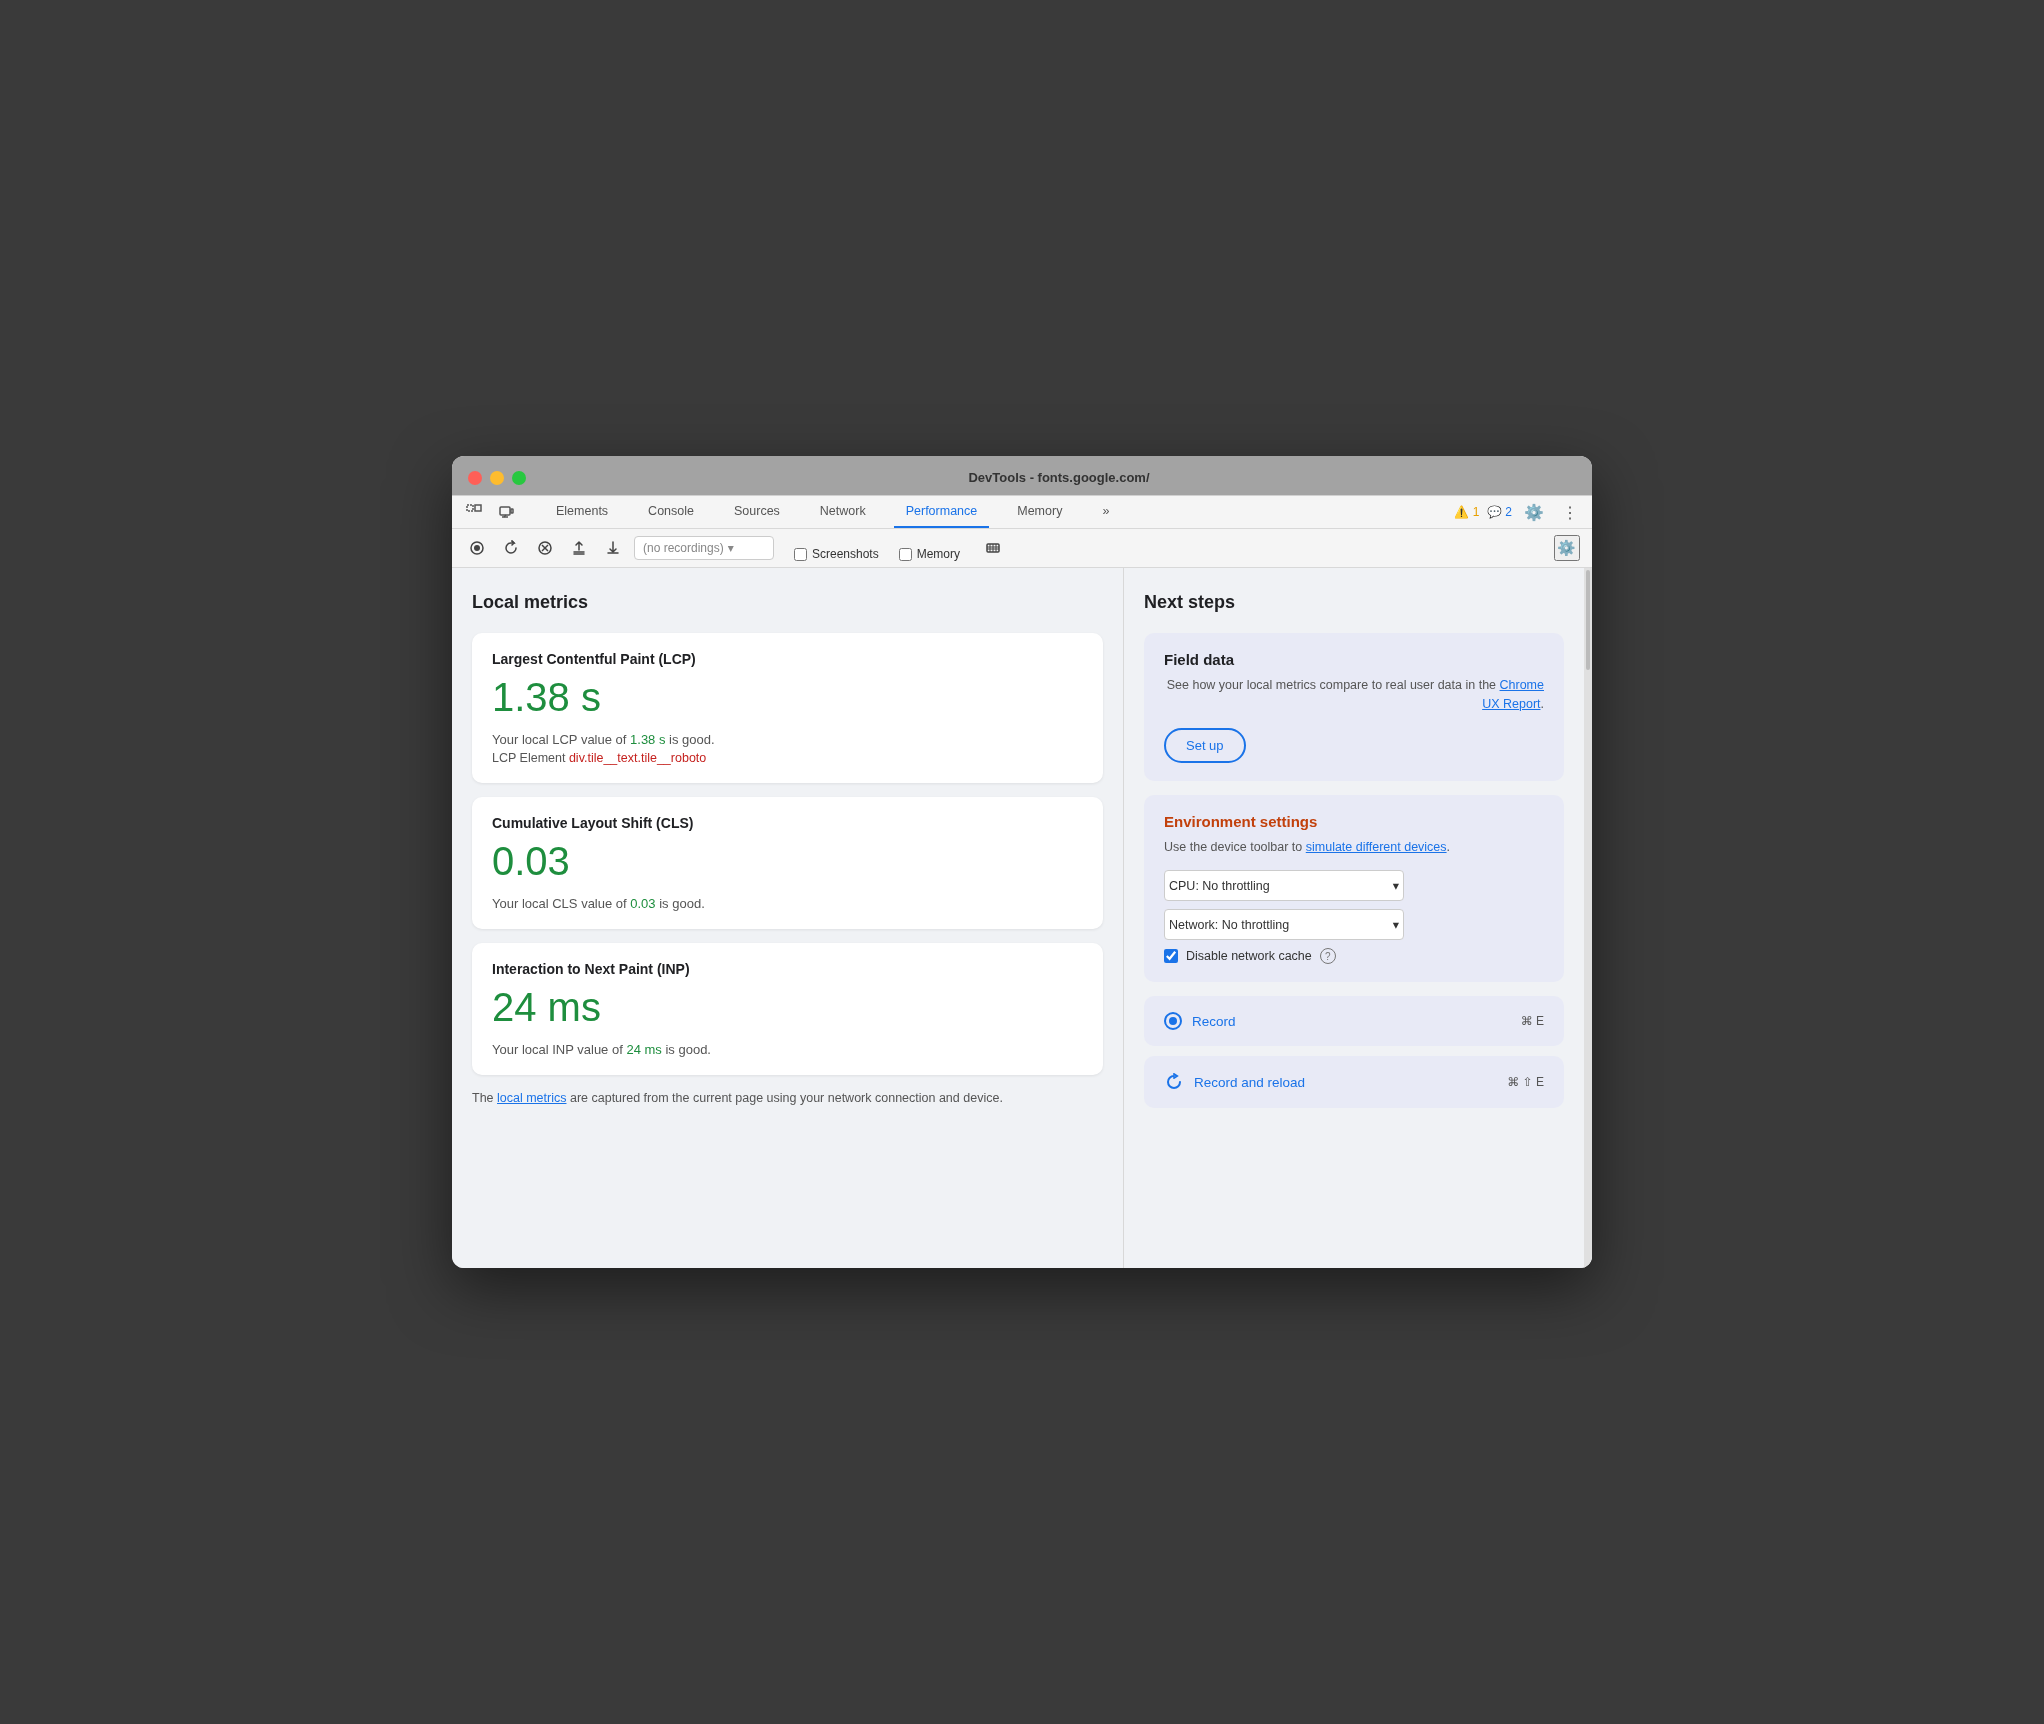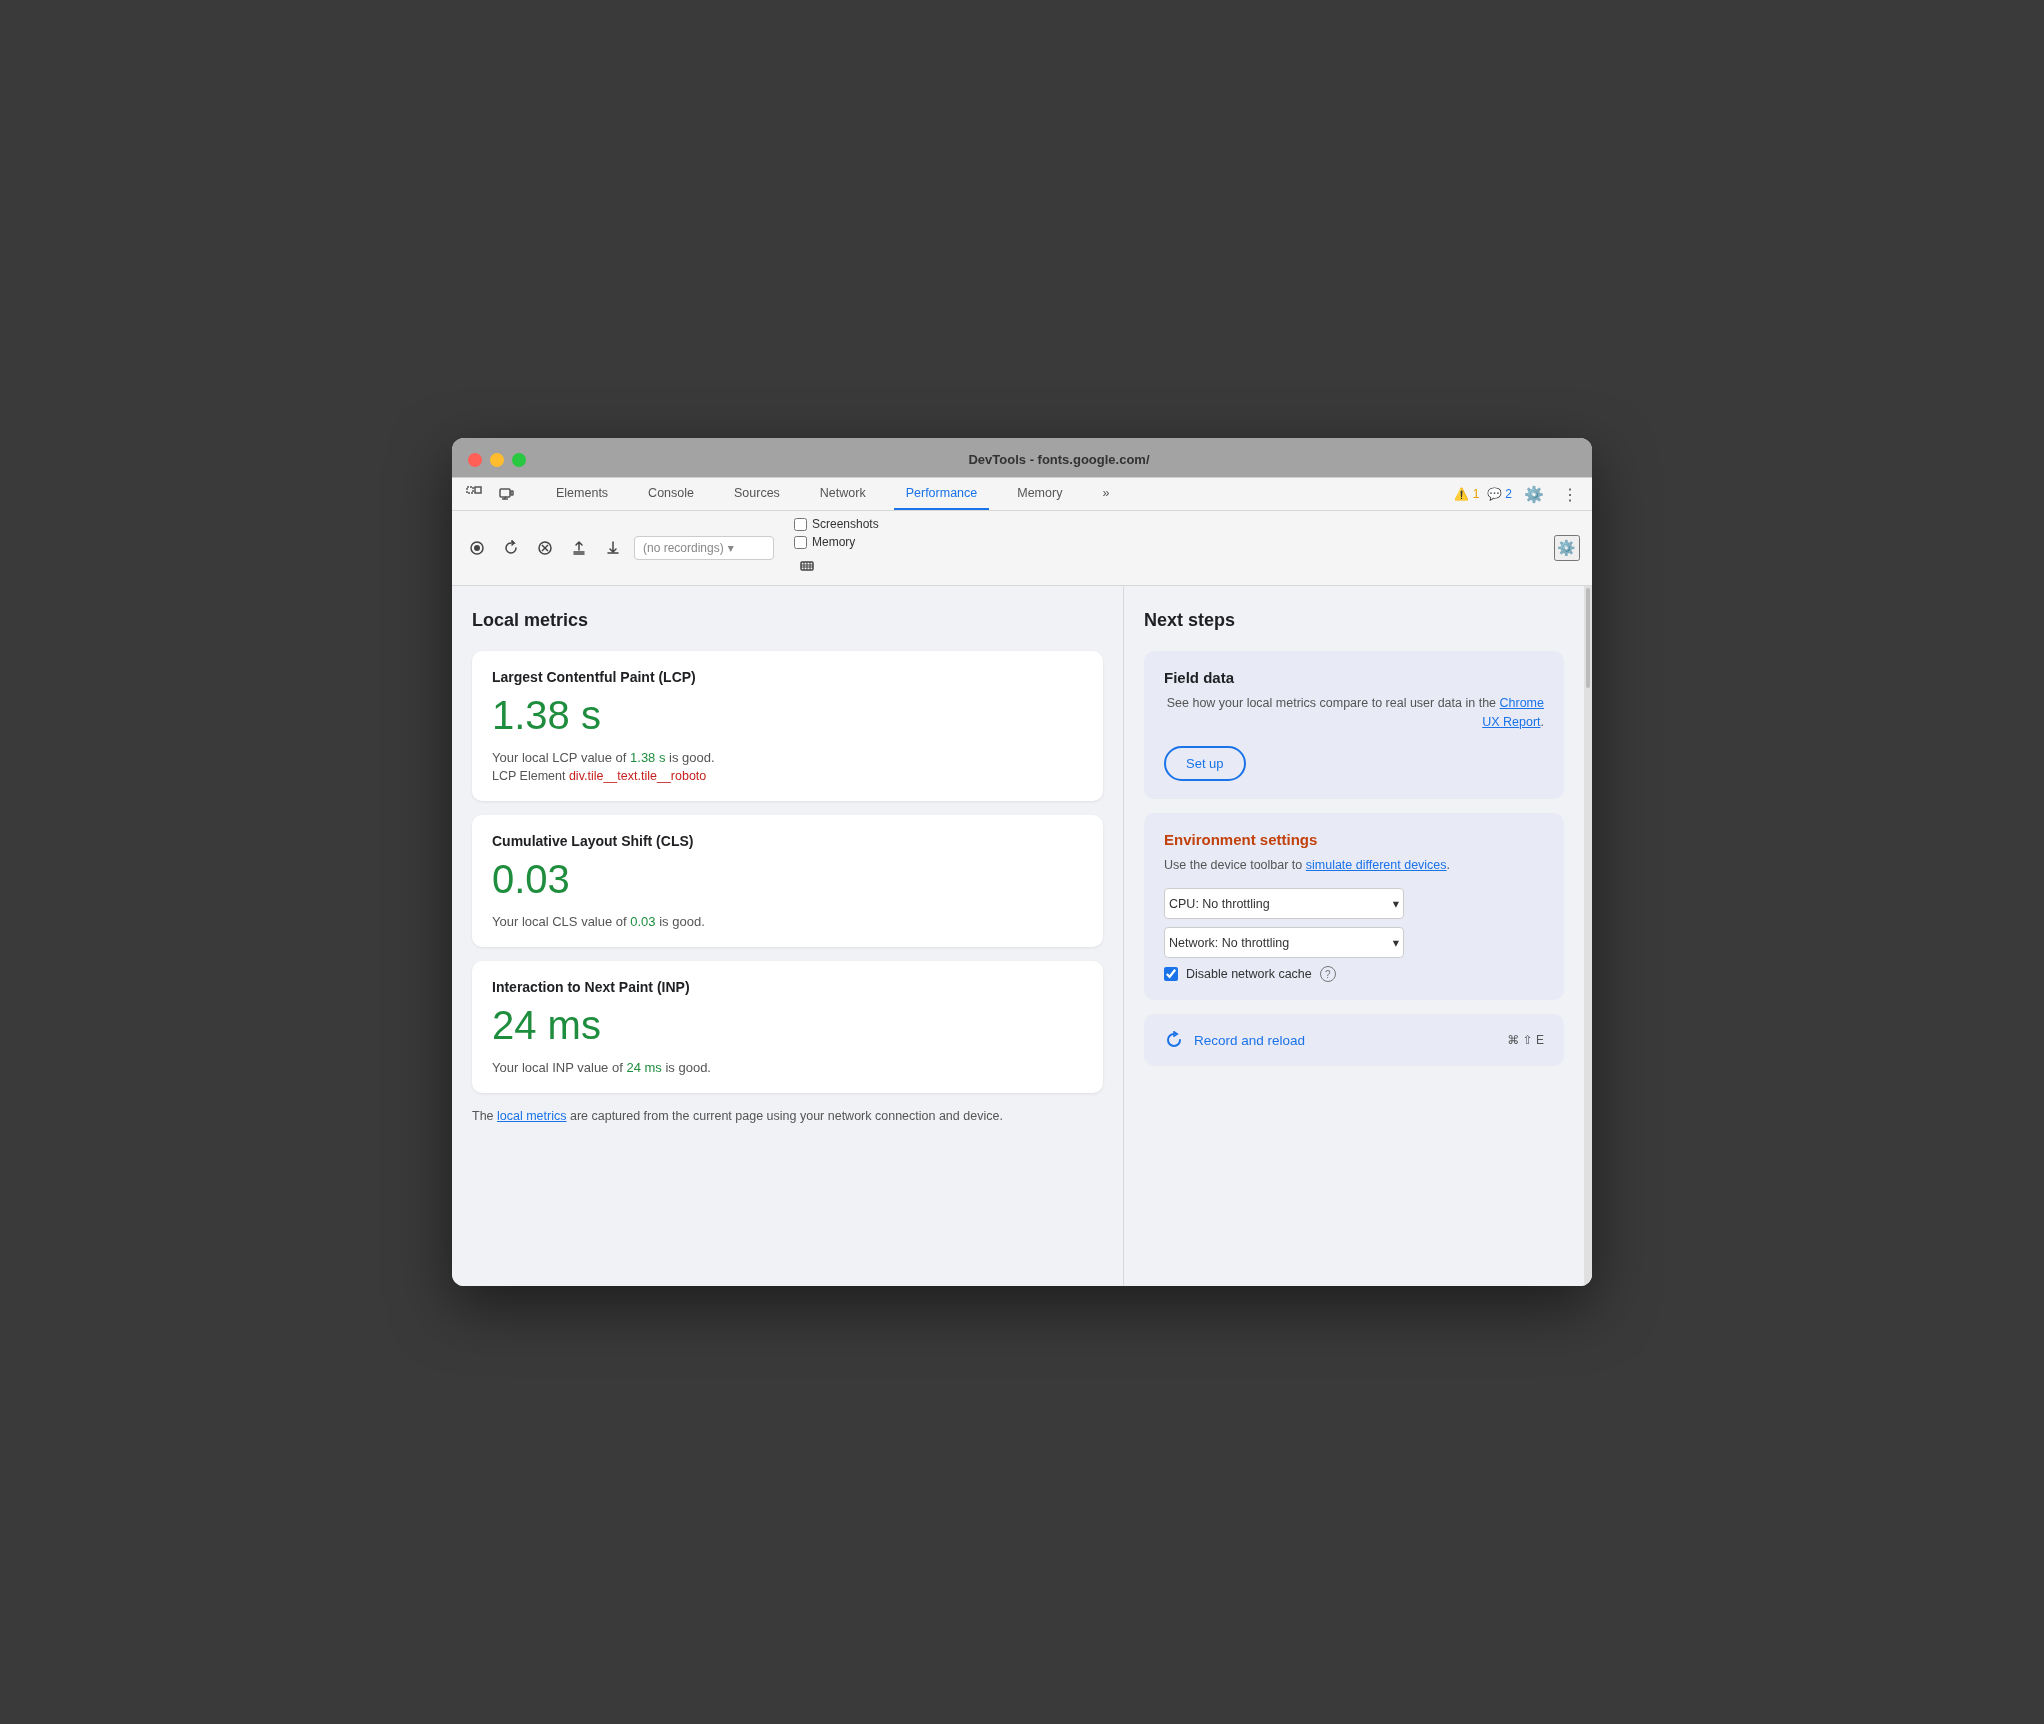--- a/index.html
+++ b/index.html
@@ -169,23 +169,22 @@
       background: white;
       font-size: 12px;
       color: #888;
       cursor: pointer;
       min-width: 140px;
     }
 
     .toolbar-right {
       margin-left: 12px;
       display: flex;
-      align-items: flex-start;
-      gap: 4px;
-      flex-direction: column;
+      align-items: flex-end;
+      gap: 20px;
     }
 
     .checkbox-item {
       display: flex;
       align-items: center;
       gap: 5px;
       font-size: 12px;
       color: #333;
       cursor: pointer;
     }
@@ -633,20 +632,29 @@
           <span>Network: No throttling</span>
           <span>▾</span>
         </div>
         <div class="checkbox-row">
           <input type="checkbox" checked="" style="">
           <span>Disable network cache</span>
           <span class="help-icon">?</span>
         </div>
       </div>
 
+      <div class="action-card">
+        <div class="action-left">
+          <div class="record-circle">
+            <div class="record-dot"></div>
+          </div>
+          <span>Record</span>
+        </div>
+        <div class="action-shortcut">⌘ E</div>
+      </div>
 
       <div class="action-card">
         <div class="action-left">
           <div class="action-icon">
             <svg width="18" height="18" viewBox="0 0 18 18" fill="none">
               <path d="M15 9A6 6 0 1 1 9 3" stroke="#1a73e8" stroke-width="2" stroke-linecap="round" fill="none"></path>
               <polyline points="9,1 12,3 9,5" stroke="#1a73e8" stroke-width="2" stroke-linecap="round" fill="none"></polyline>
             </svg>
           </div>
           <span>Record and reload</span>

